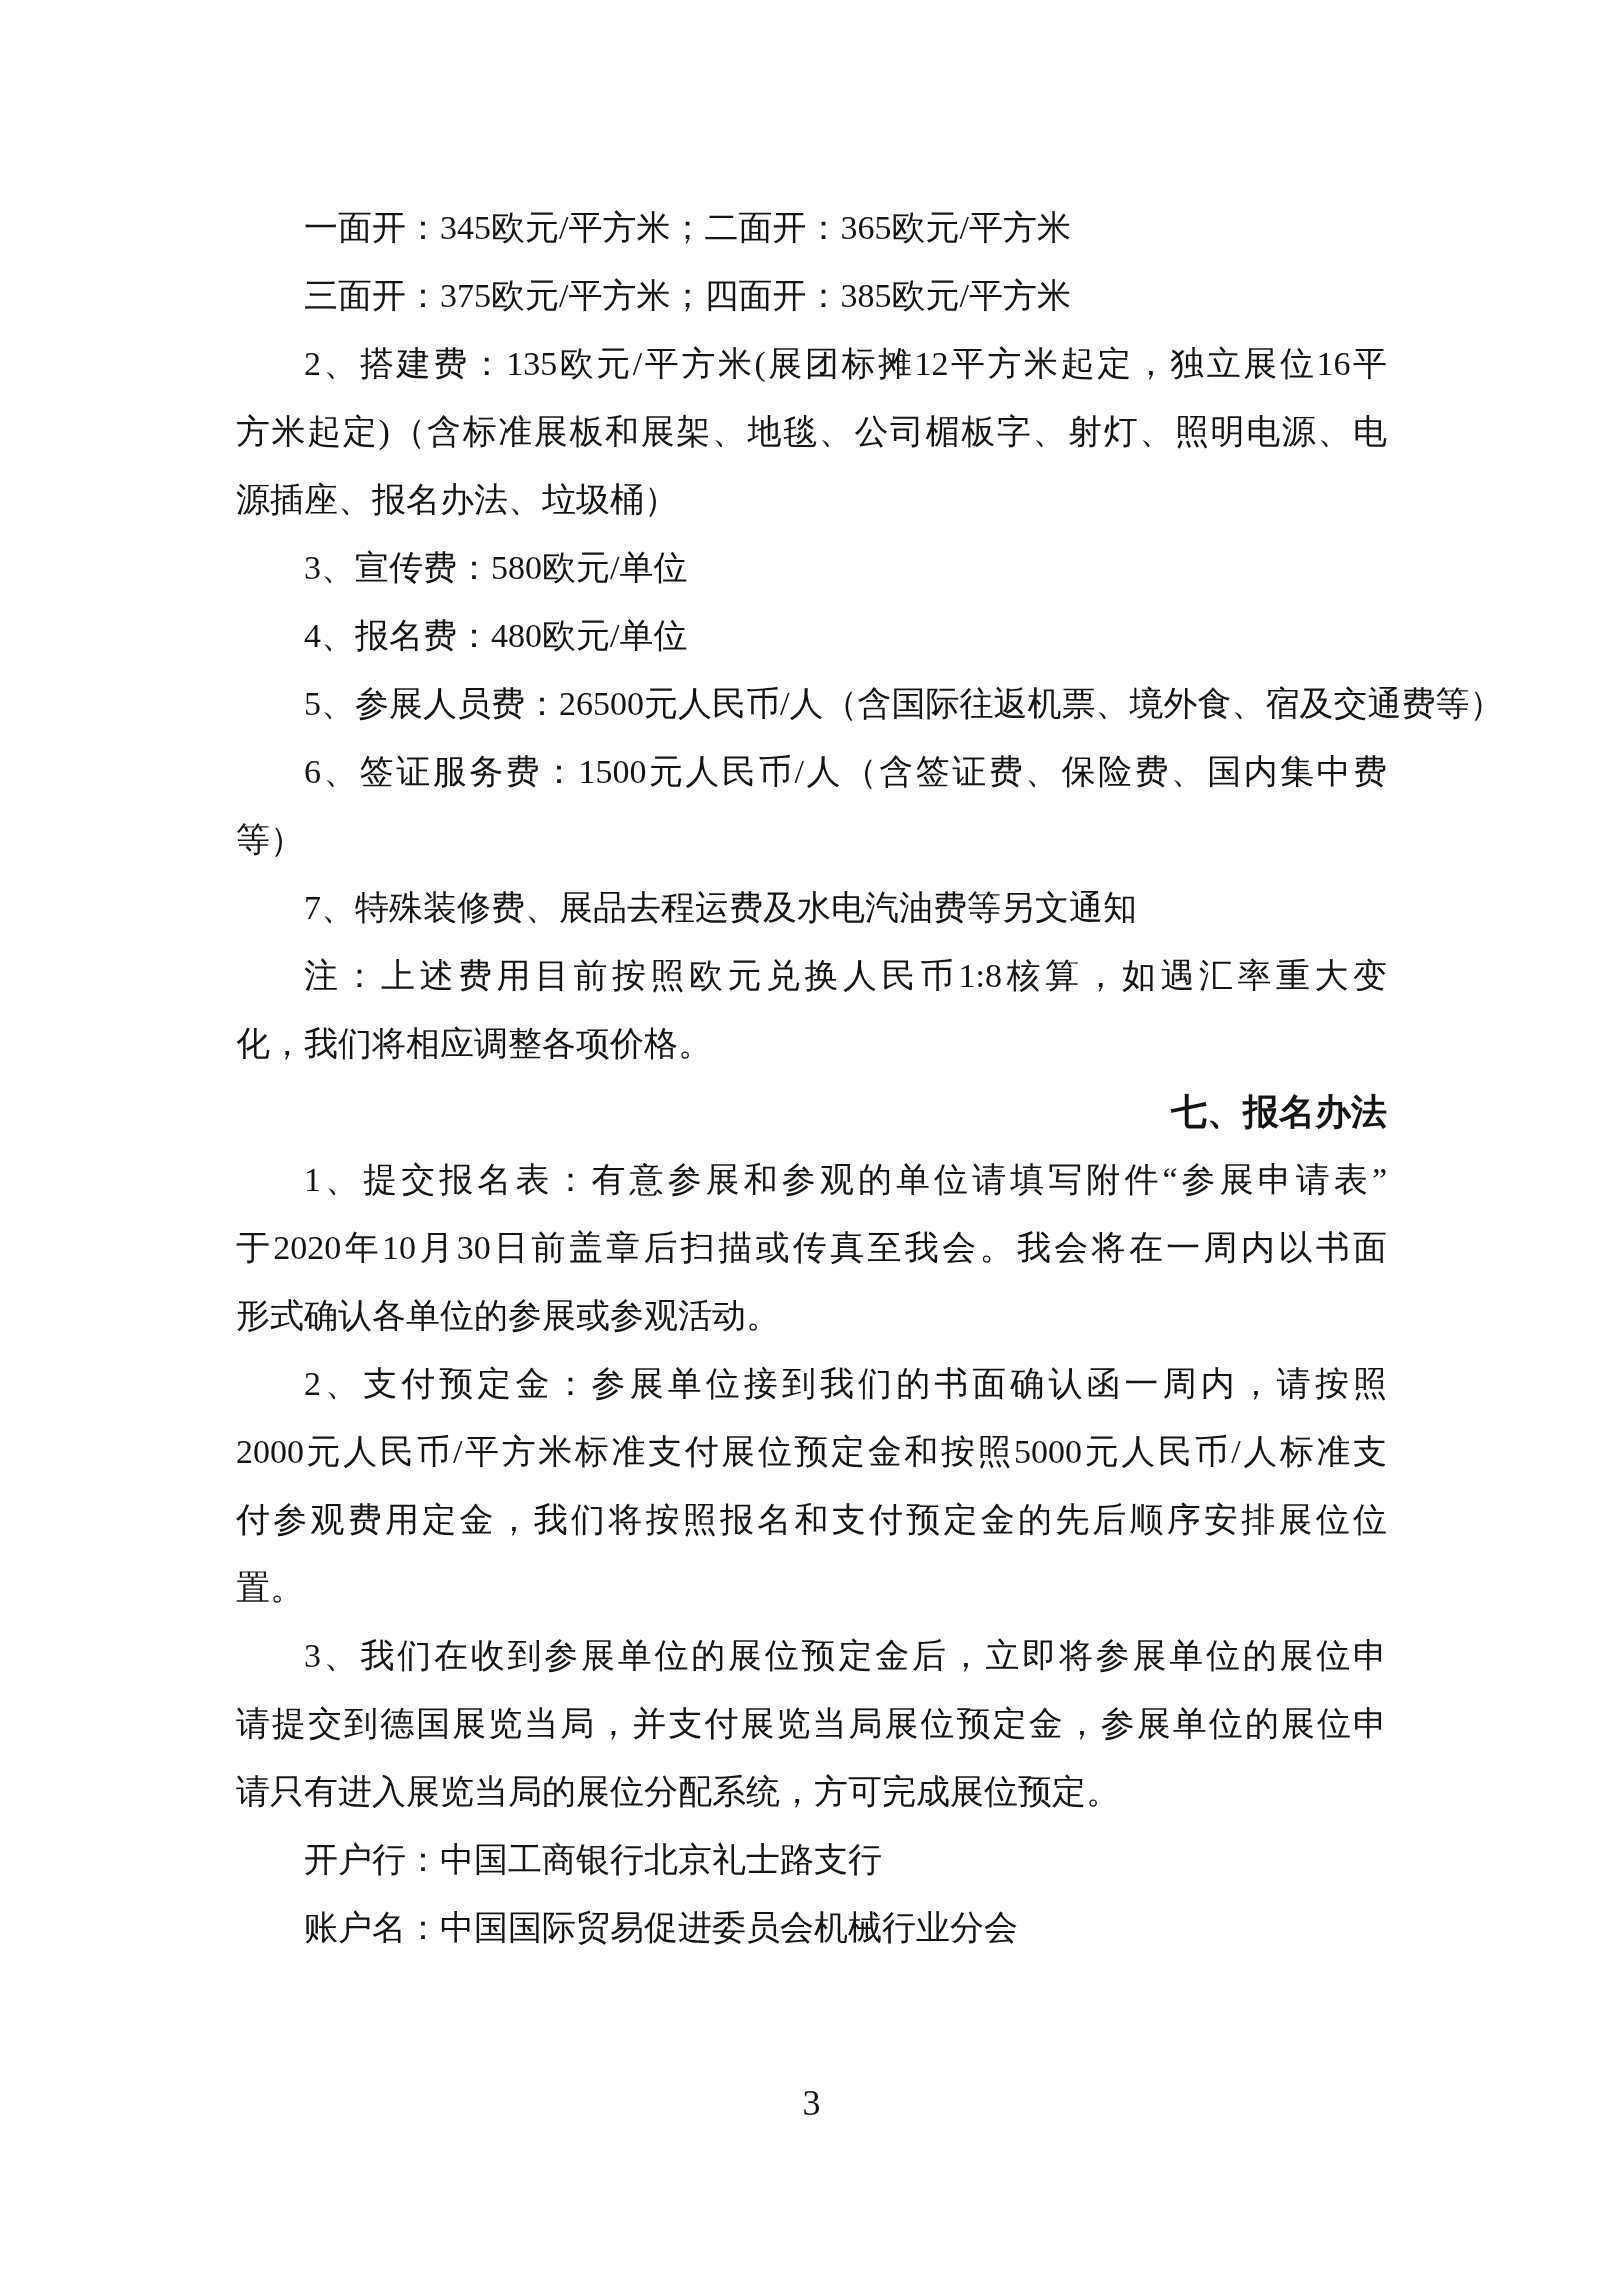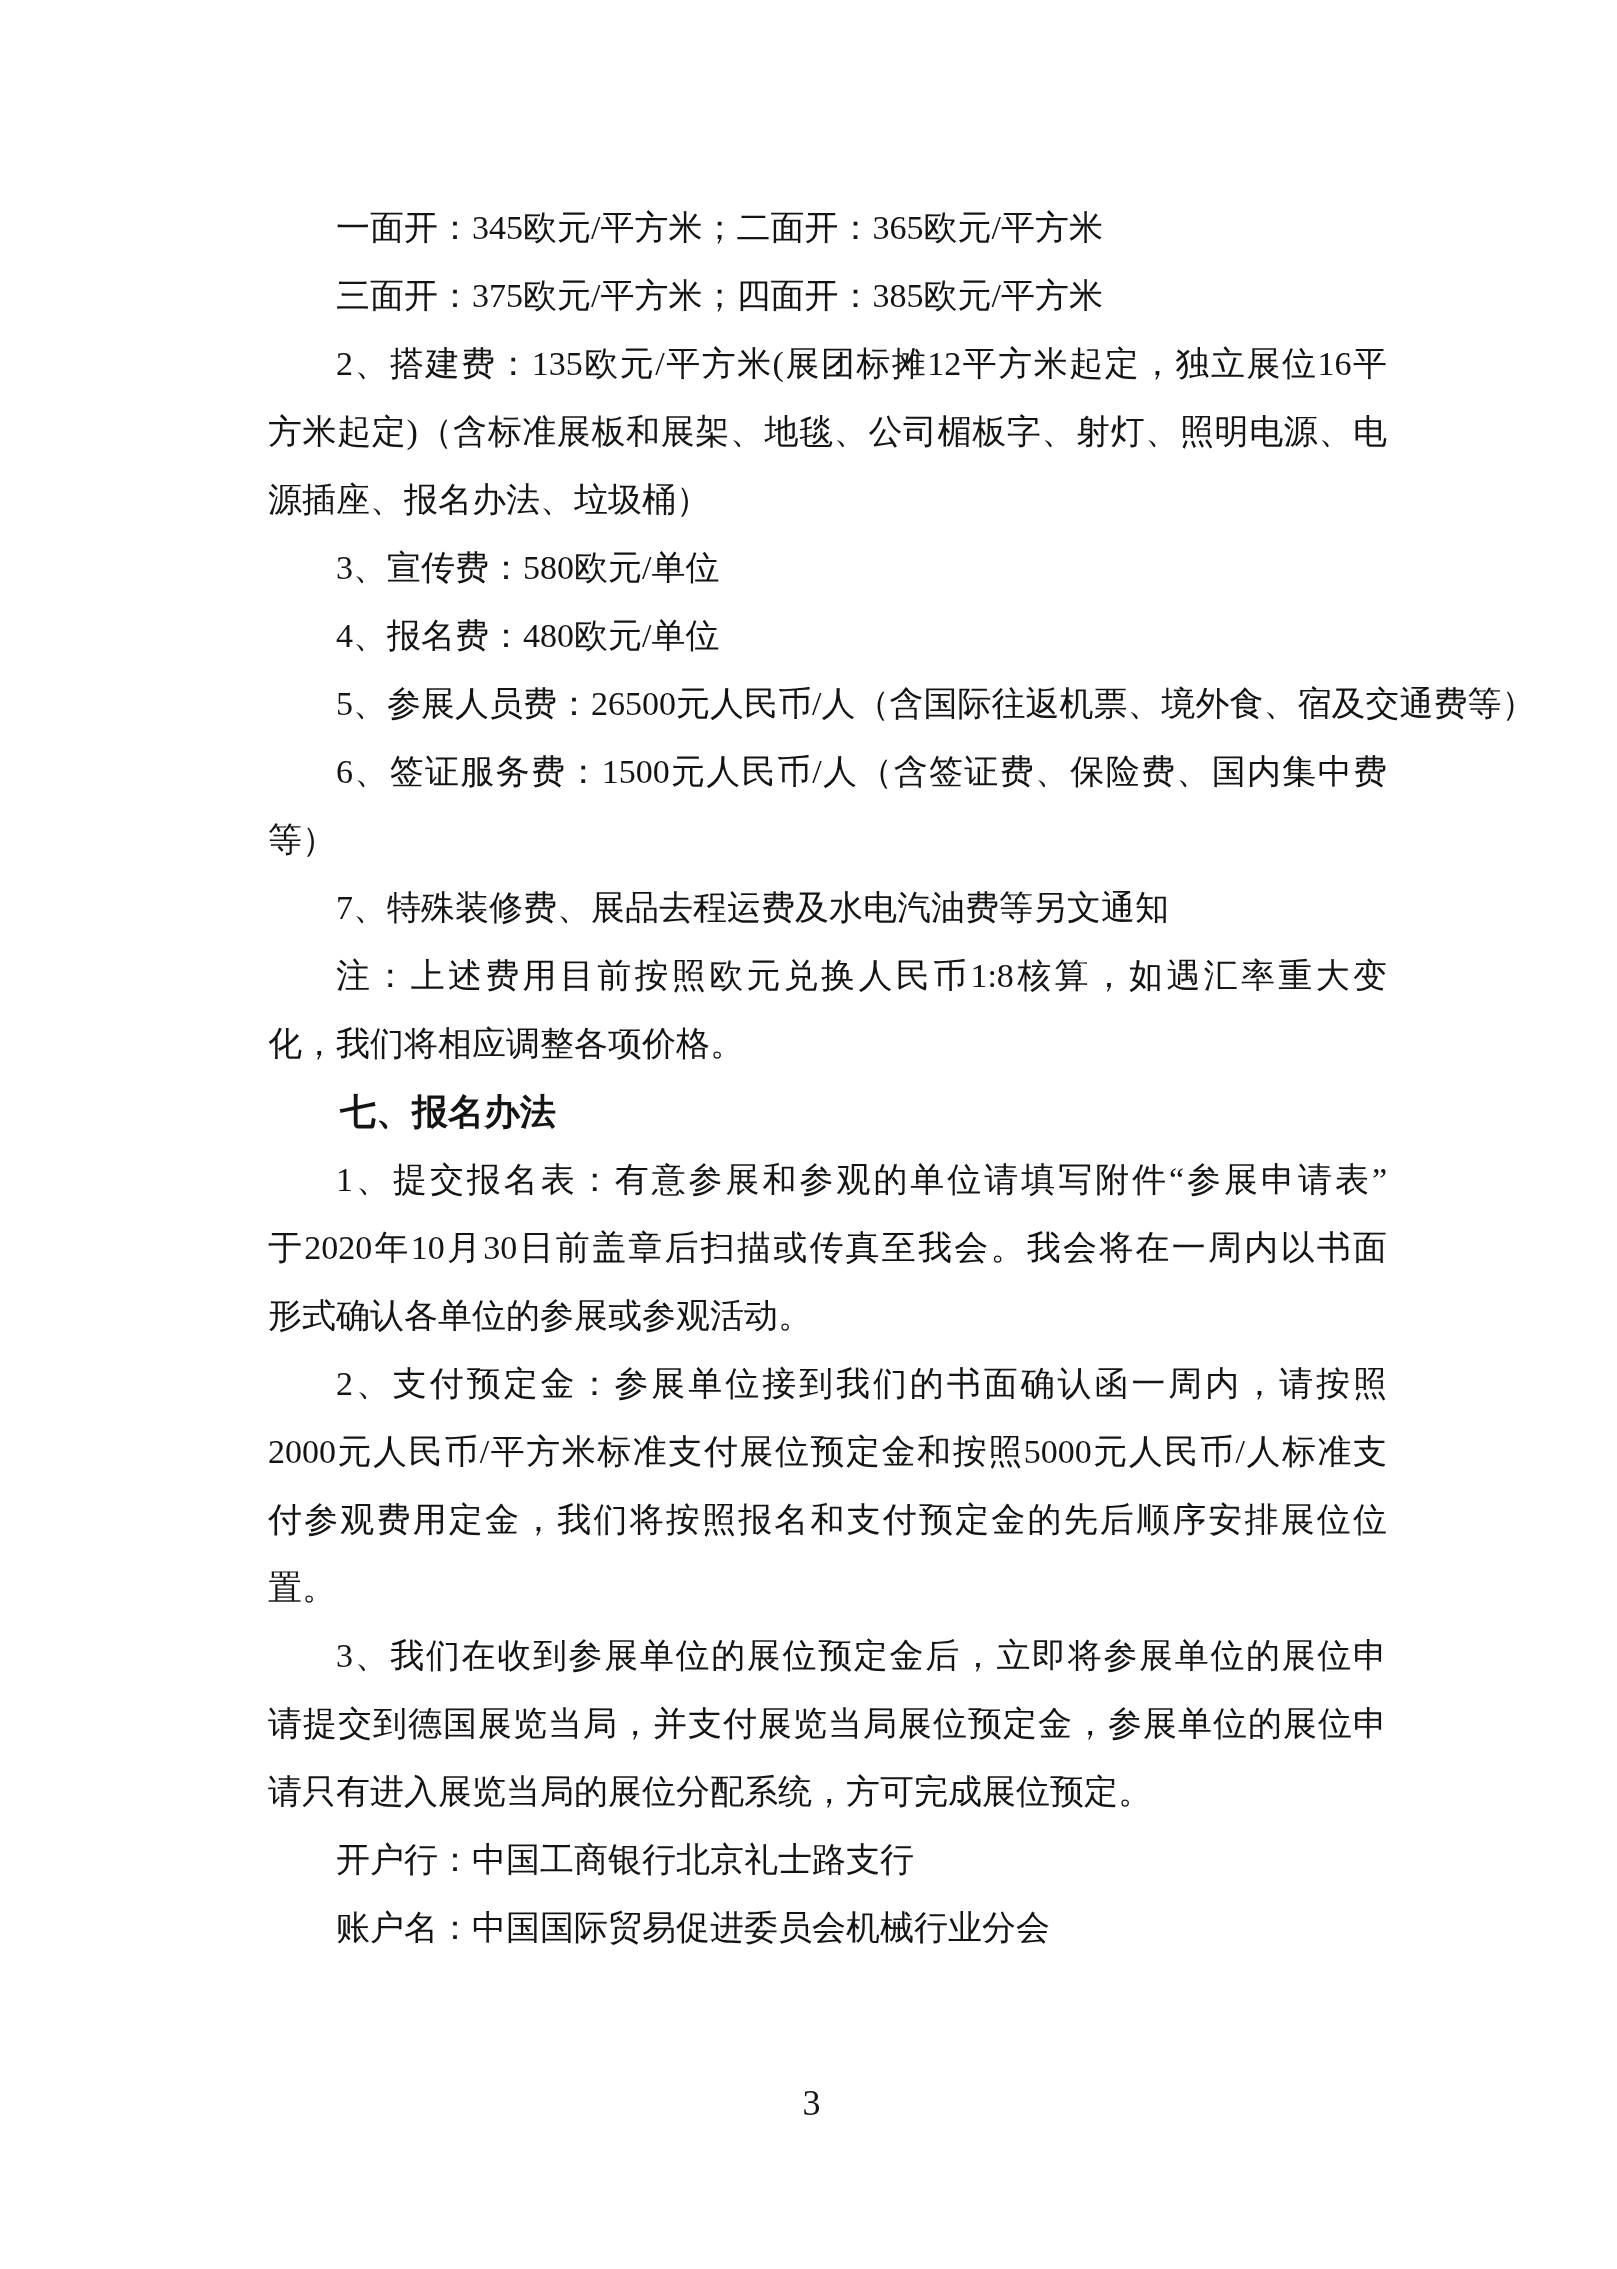--- a/index.html
+++ b/index.html
@@ -20,36 +20,36 @@
     position: absolute;
     left: 236px;
     top: 194px;
     width: 1151px;
     font-size: 34px;
     line-height: 68px;
   }
   .line {
     height: 68px;
     white-space: nowrap;
-    margin-left: 32px;
   }
   .line.indent {
     text-indent: 2em;
   }
   .line.justify {
     white-space: normal;
     text-align: justify;
     text-align-last: justify;
     word-break: break-all;
     overflow: hidden;
   }
   .line.bold {
     font-weight: 700;
     font-family: "Liberation Sans", "DejaVu Sans", sans-serif;
     font-size: 36px;
+    text-align: right;
   }
   .footer {
     position: absolute;
     left: 236px;
     top: 2079px;
     width: 1151px;
     text-align: center;
     font-size: 36px;
     line-height: 48px;
   }

